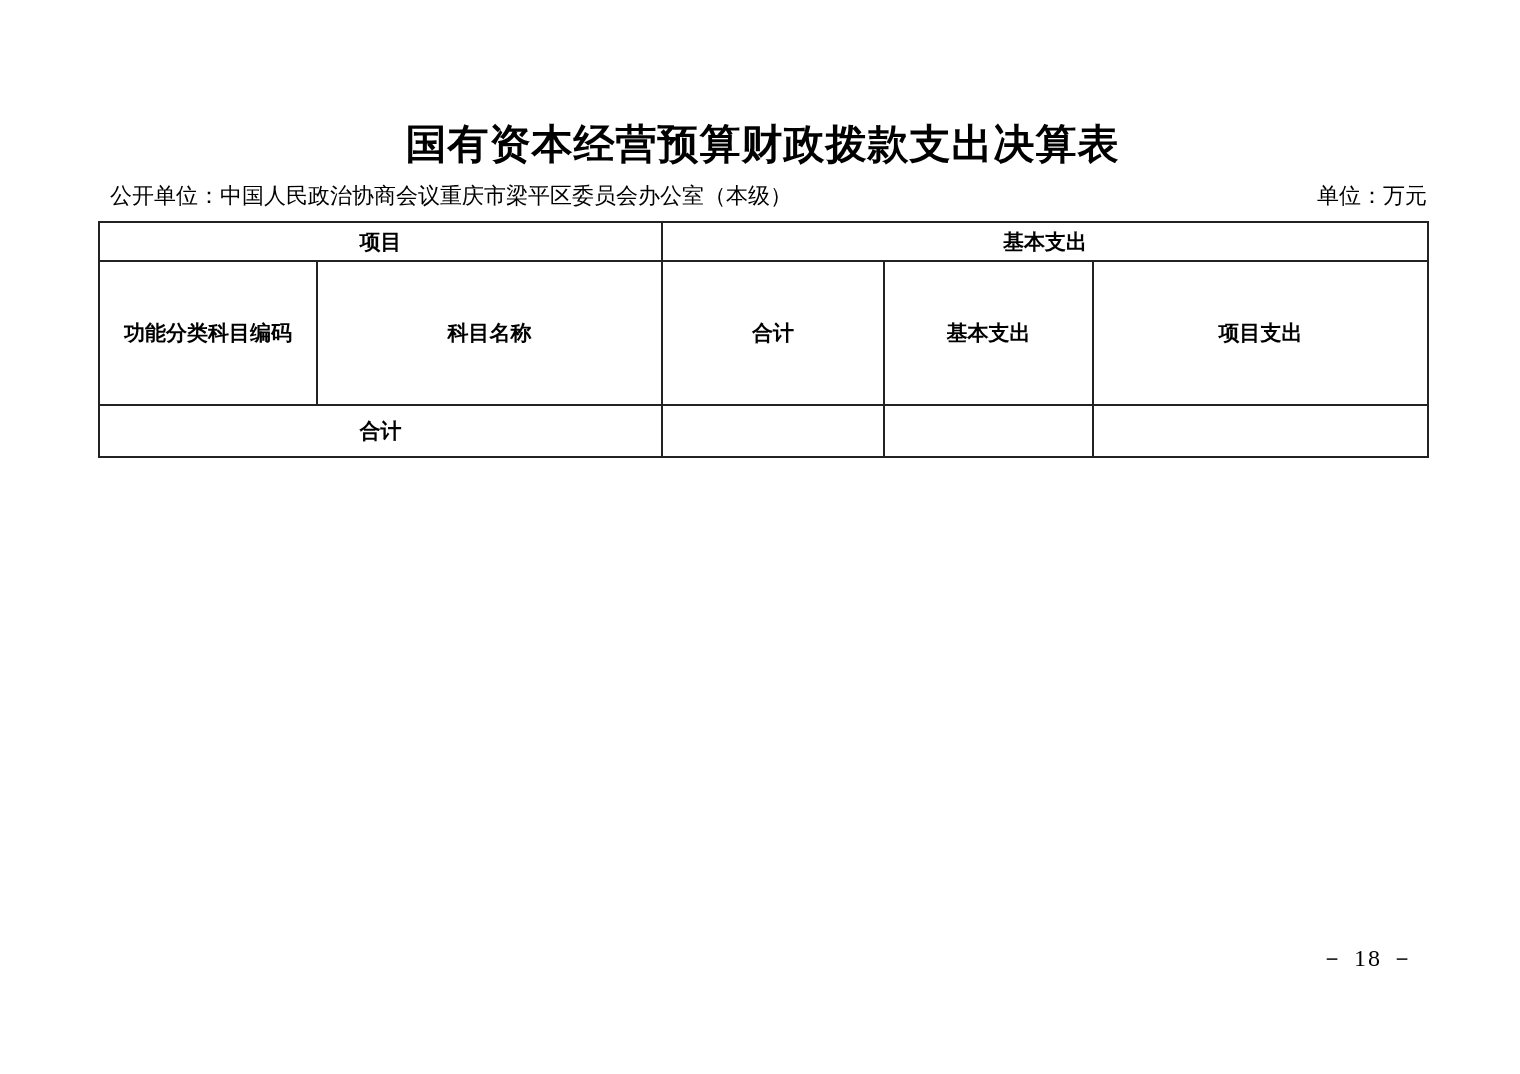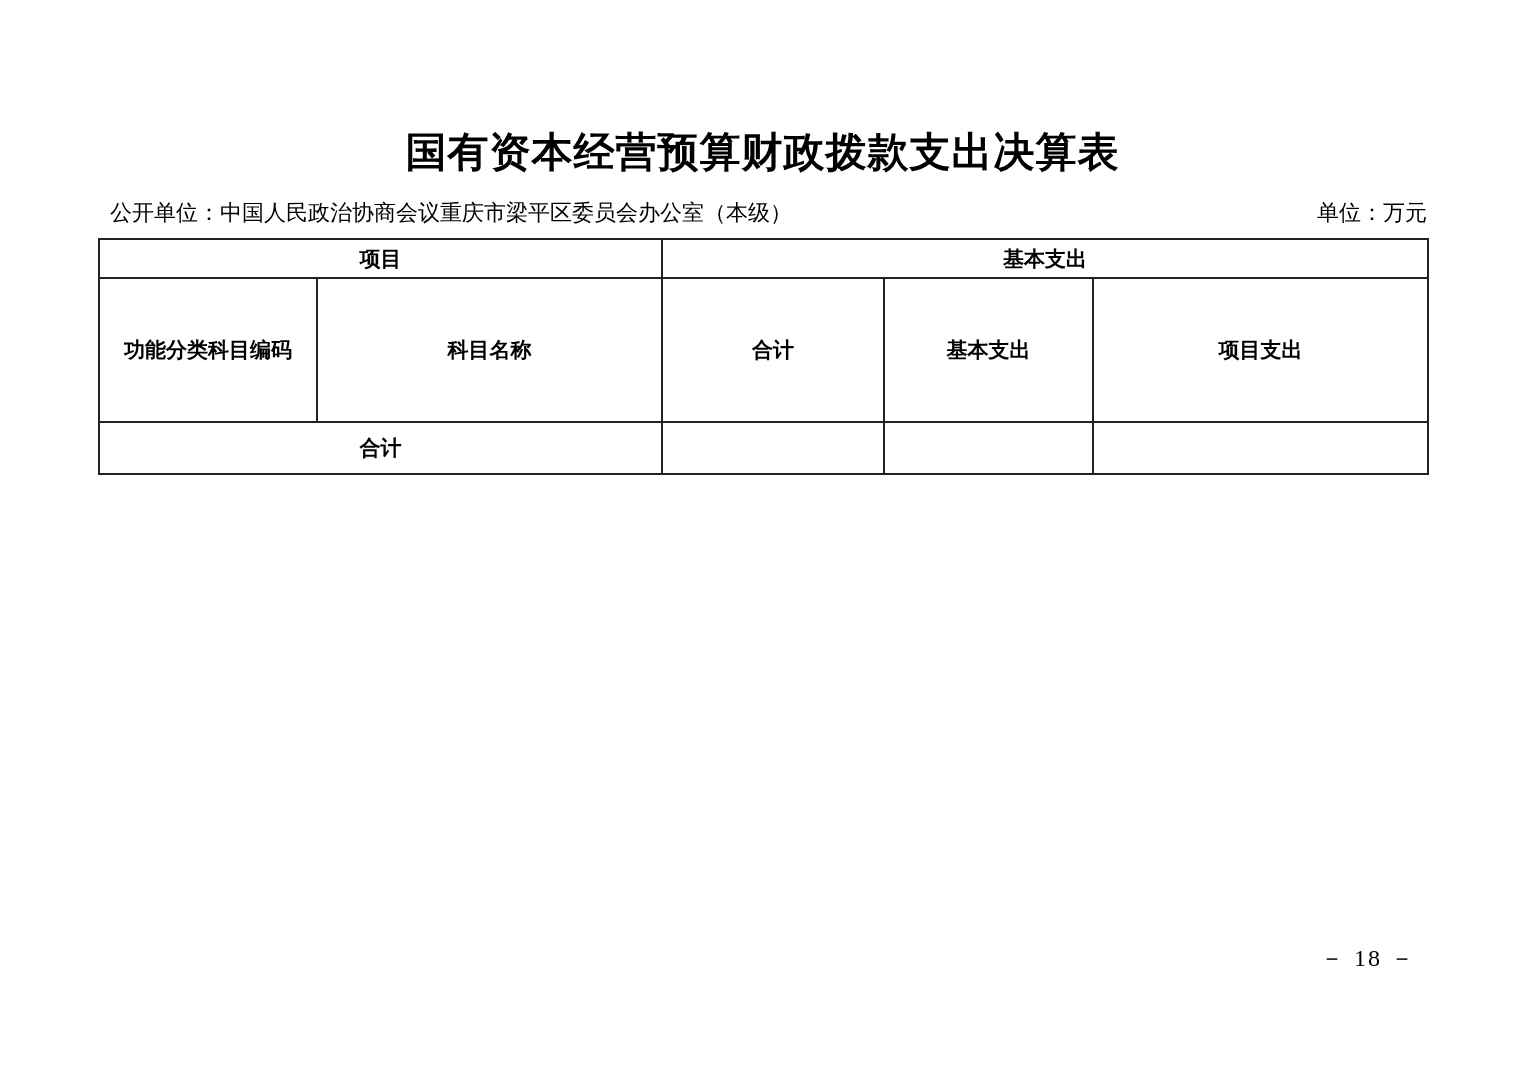--- a/index.html
+++ b/index.html
@@ -16,37 +16,37 @@
     font-family: "Liberation Serif", "DejaVu Serif", serif;
     overflow: hidden;
   }
   .content {
     position: absolute;
     left: 98px;
     top: 0;
     width: 1329px;
   }
   .doc-title {
-    margin: 8px;
+    margin: 0;
     padding-top: 118px;
     text-align: center;
     font-size: 41px;
     line-height: 52px;
     font-weight: bold;
     font-family: "Liberation Serif", "DejaVu Serif", serif;
     letter-spacing: 1px;
   }
   .table-label-row {
     margin-top: 16px;
     text-align: right;
     font-size: 22px;
     line-height: 28px;
   }
   .meta-row {
-    margin-top: 21px;
+    margin-top: 12px;
     display: flex;
     justify-content: space-between;
     align-items: baseline;
     font-size: 22px;
     line-height: 28px;
   }
   .meta-row .publisher { padding-left: 12px; }
   table.budget-table {
     margin-top: 11px;
     width: 1329px;

